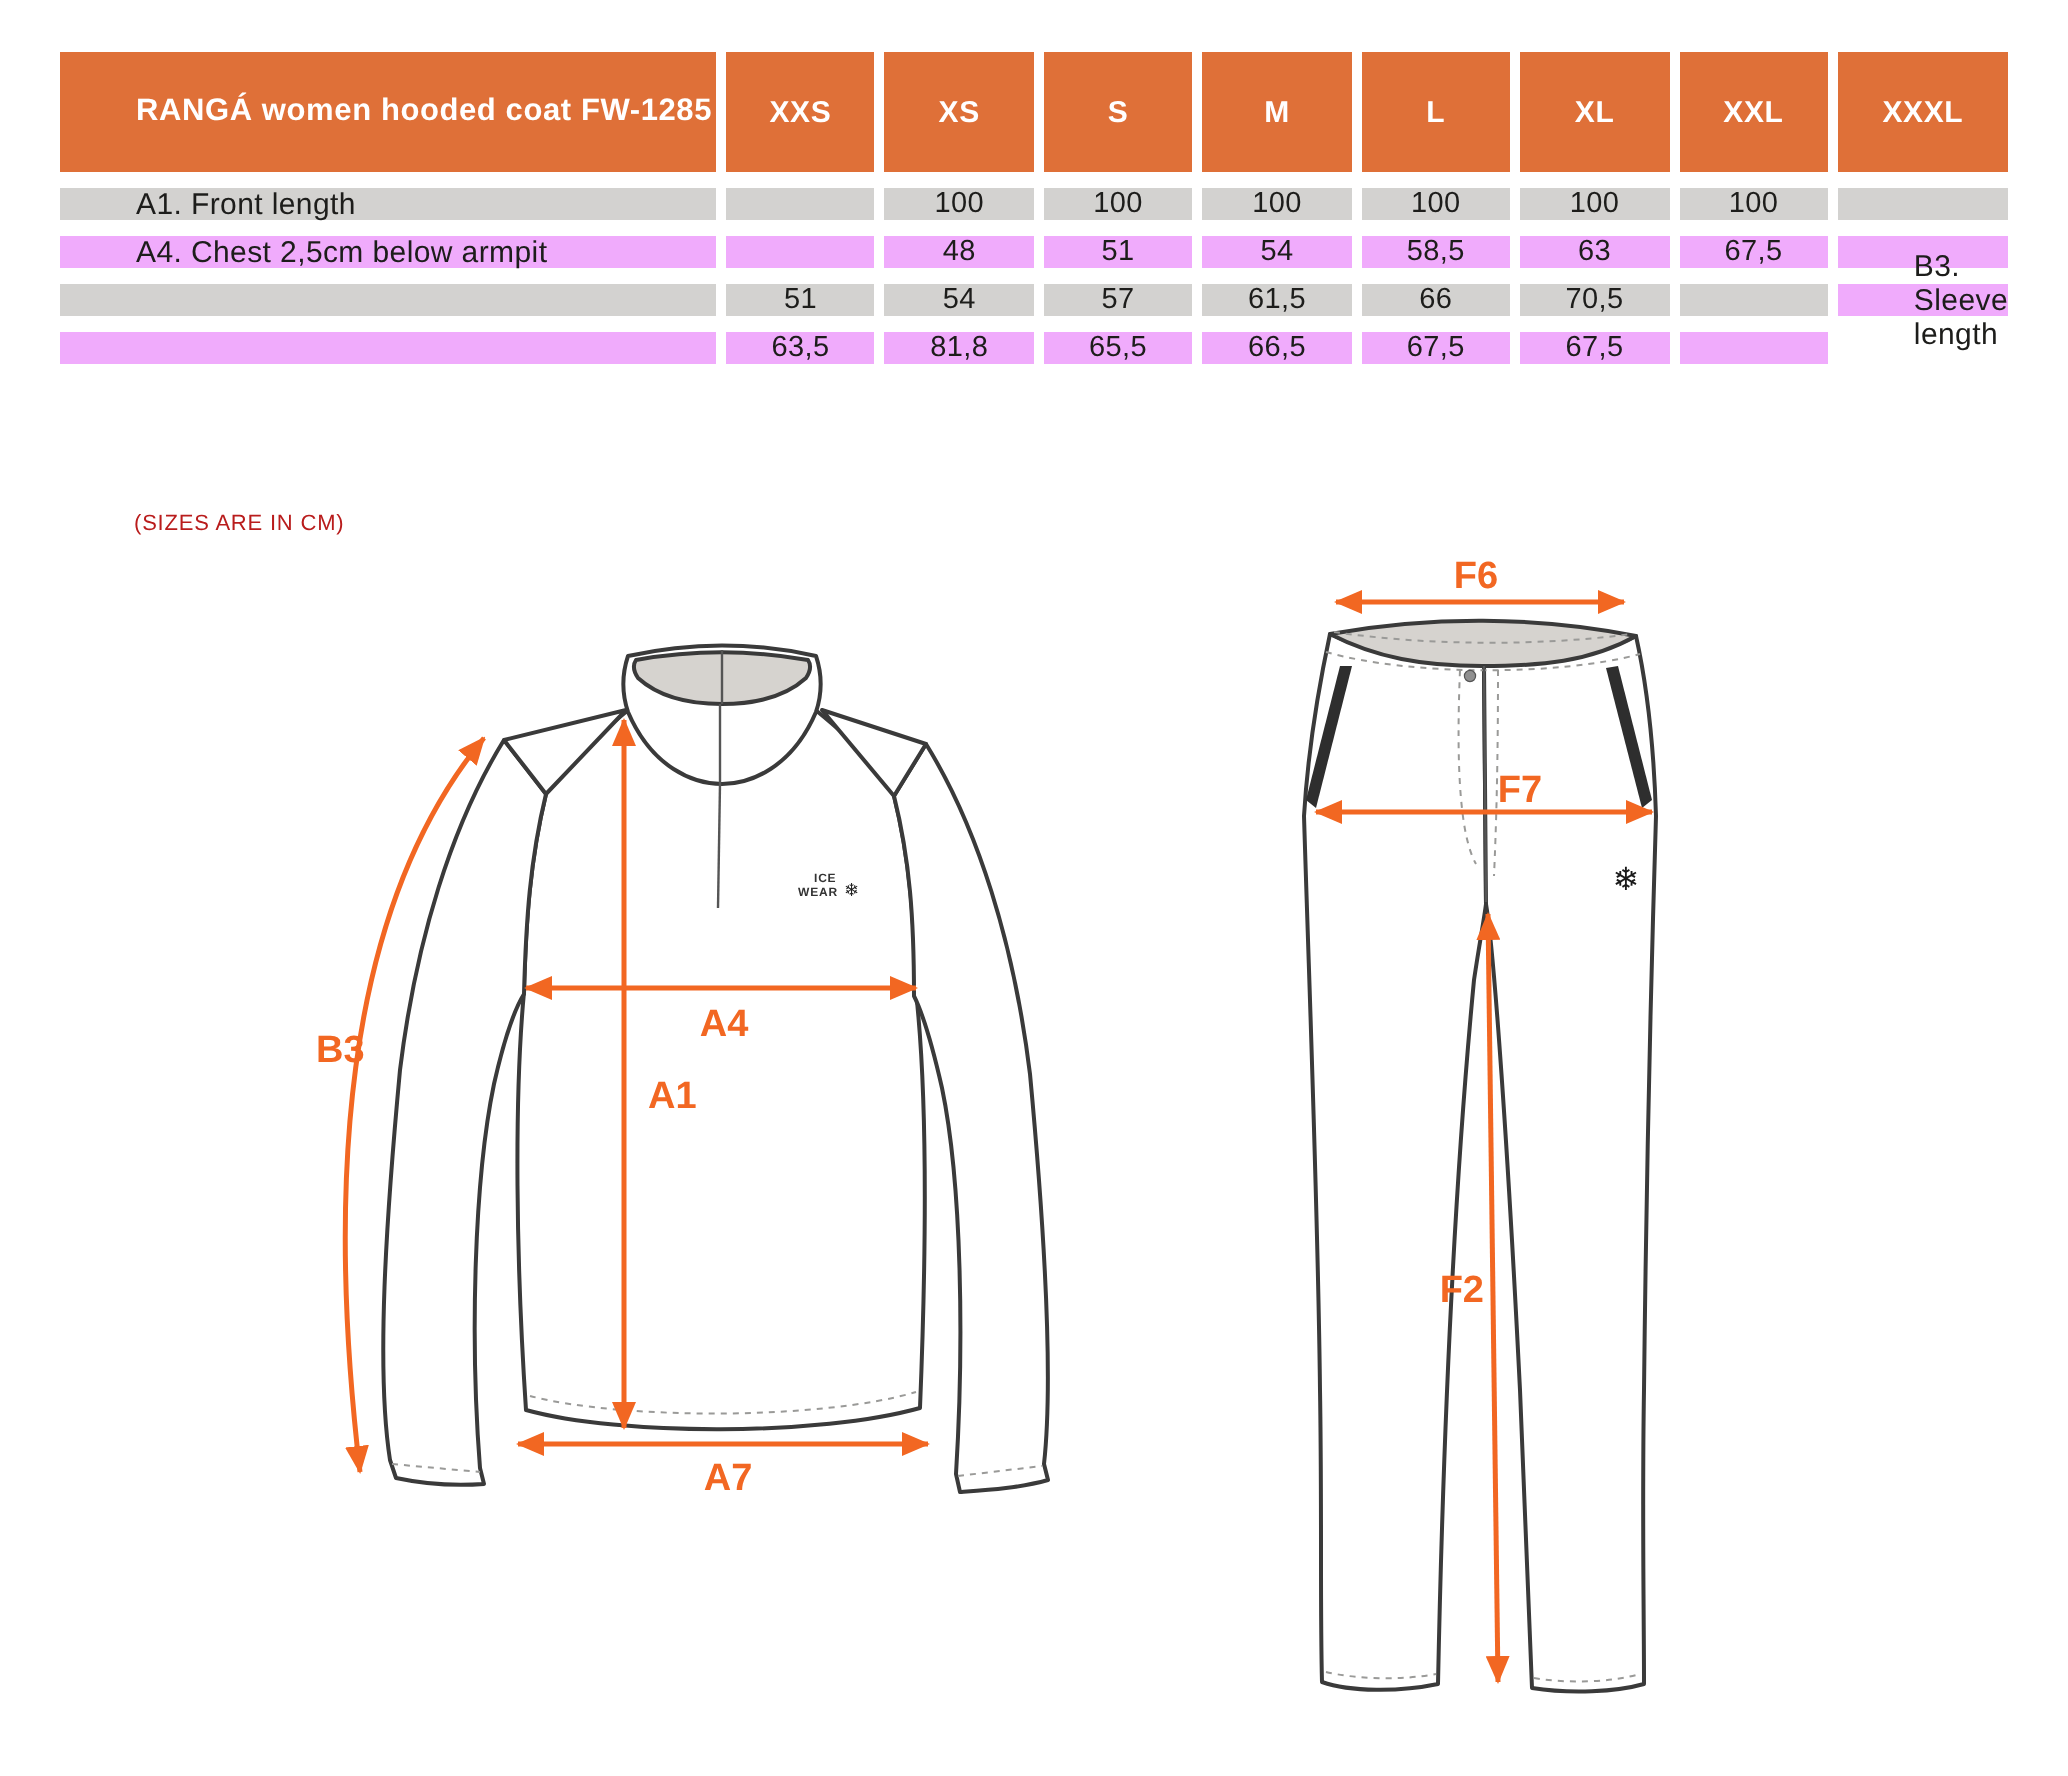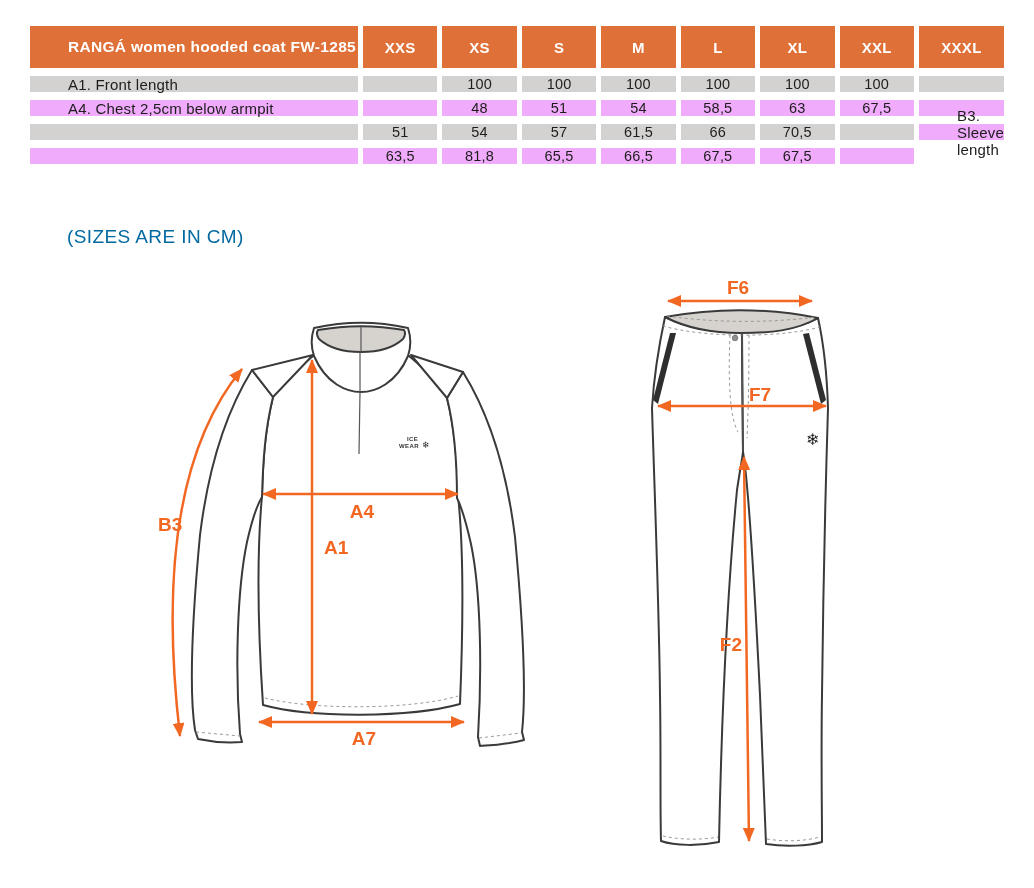--- a/index.html
+++ b/index.html
@@ -12,36 +12,36 @@
 
   
   .size-table {
     position: absolute; left: 30px; top: 26px; width: 974px;
     display: grid;
     grid-template-columns: 328px repeat(8, 1fr);
     column-gap: 5px; row-gap: 8px;
   }
   .th {
     background: #DF7038; color: #fff; font-weight: bold;
-    font-size: 15px; height: 42px; letter-spacing: .3px;
+    font-size: 15px; height: 60px; letter-spacing: .3px;
     display: flex; align-items: center; justify-content: center;
   }
   .th.title { justify-content: flex-start; padding-left: 38px; font-size: 15.5px; }
   .cell {
     height: 16px; display: flex; align-items: center; justify-content: center;
     font-size: 14.5px; color: #1d1d1b; letter-spacing: .2px;
   }
   .cell.label { justify-content: flex-start; padding-left: 38px; font-size: 15px; }
   .dark  { background: #D3D2D0; }
   .light { background: #f0abfc; }
 
   
   .note {
-    position: absolute; left: 67px; top: 226px;
-    color: #0369a1; font-size: 19px; letter-spacing: .4px;
+    position: absolute; left: 67px; top: 256px;
+    color: #b91c1c; font-size: 11px; letter-spacing: .4px;
   }
 
   
   svg.jacket { position: absolute; left: 130px; top: 290px; }
   svg.pants  { position: absolute; left: 630px; top: 275px; }
 
   .garment  { fill: #fff; stroke: #3a3a3a; stroke-width: 2; stroke-linejoin: round; }
   .graytrim { fill: #D6D3CF; stroke: #3a3a3a; stroke-width: 2; stroke-linejoin: round; }
   .thinseam { fill: none; stroke: #555; stroke-width: 1.2; }
   .stitch   { fill: none; stroke: #9a9a98; stroke-width: 1; stroke-dasharray: 3 3; }

